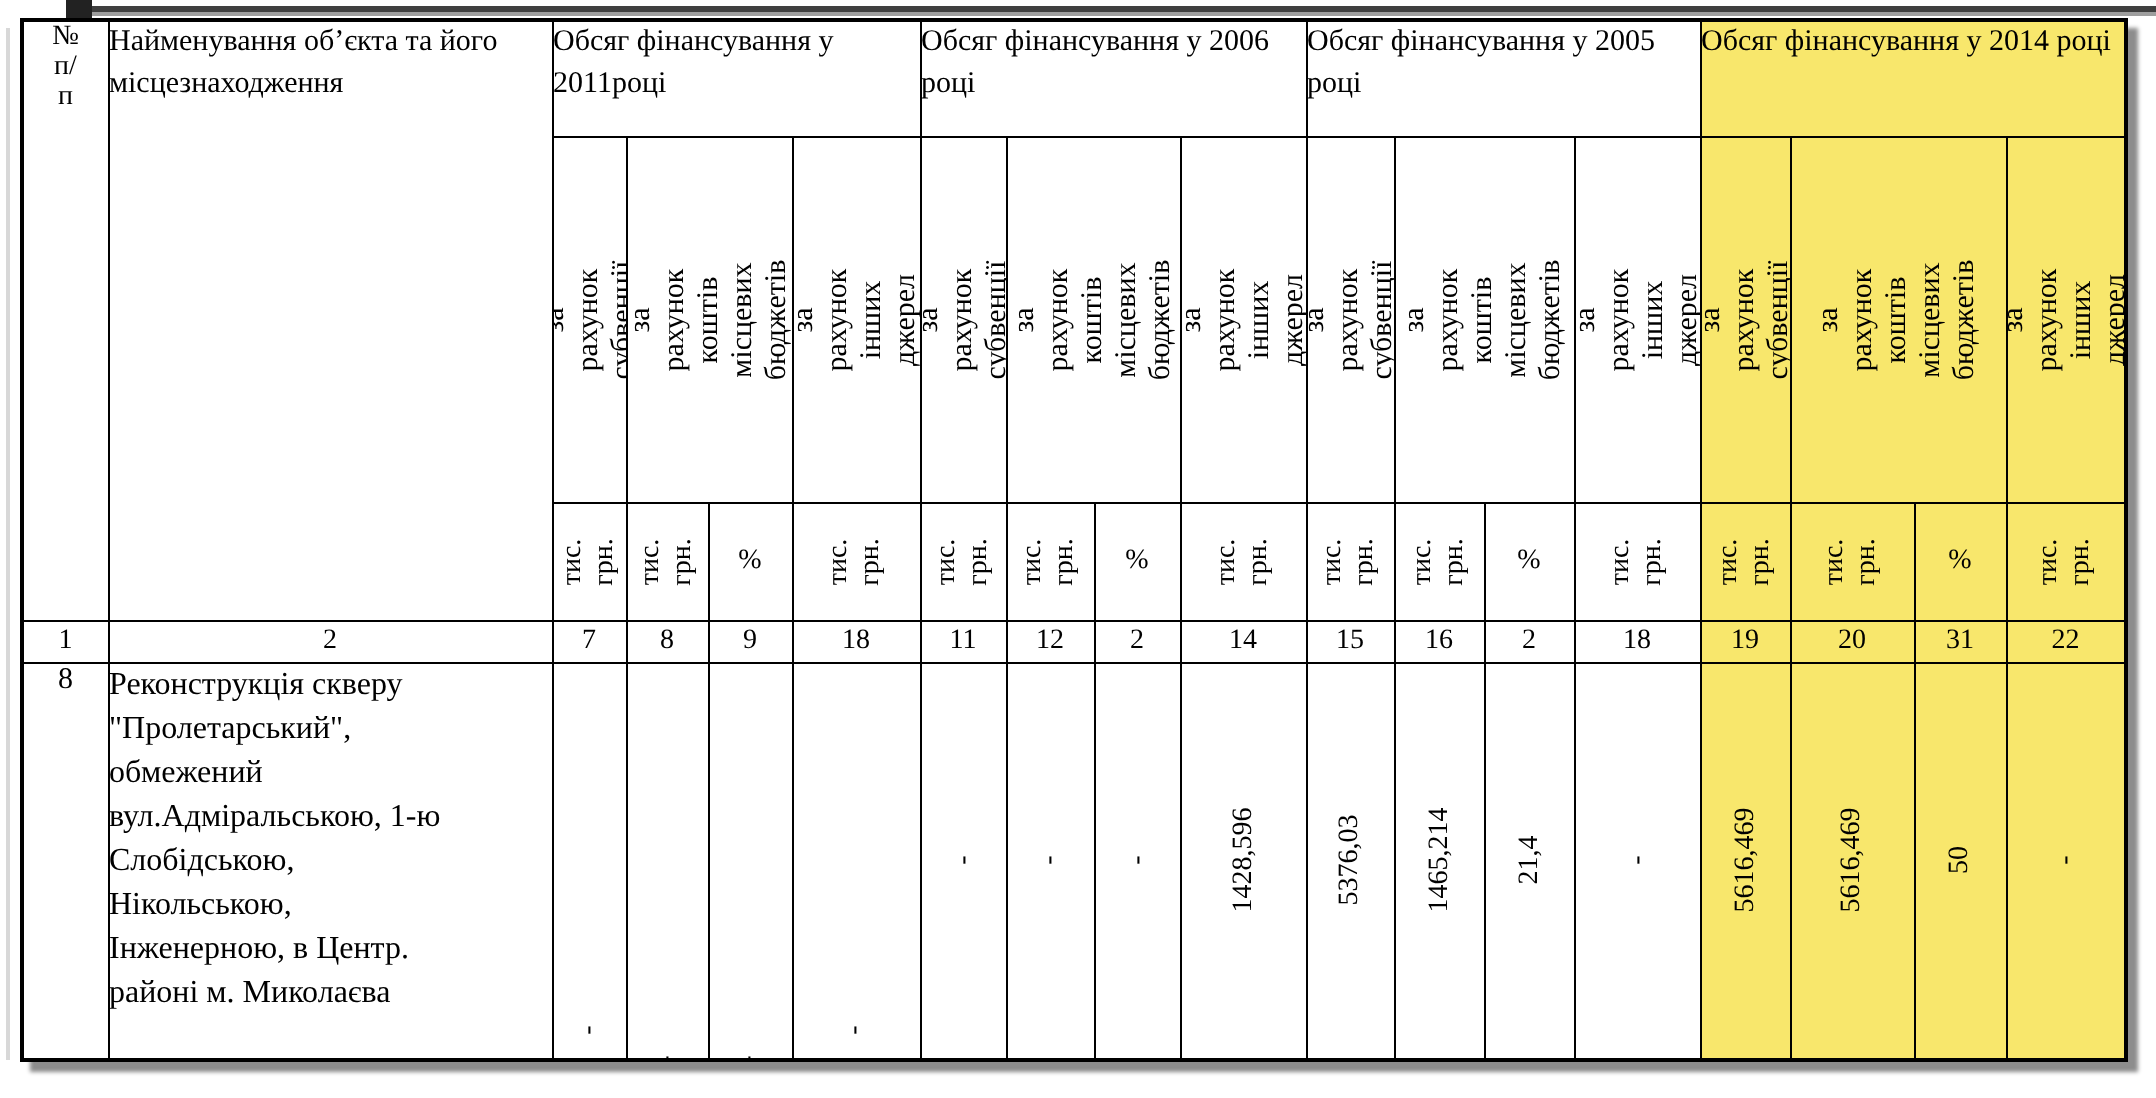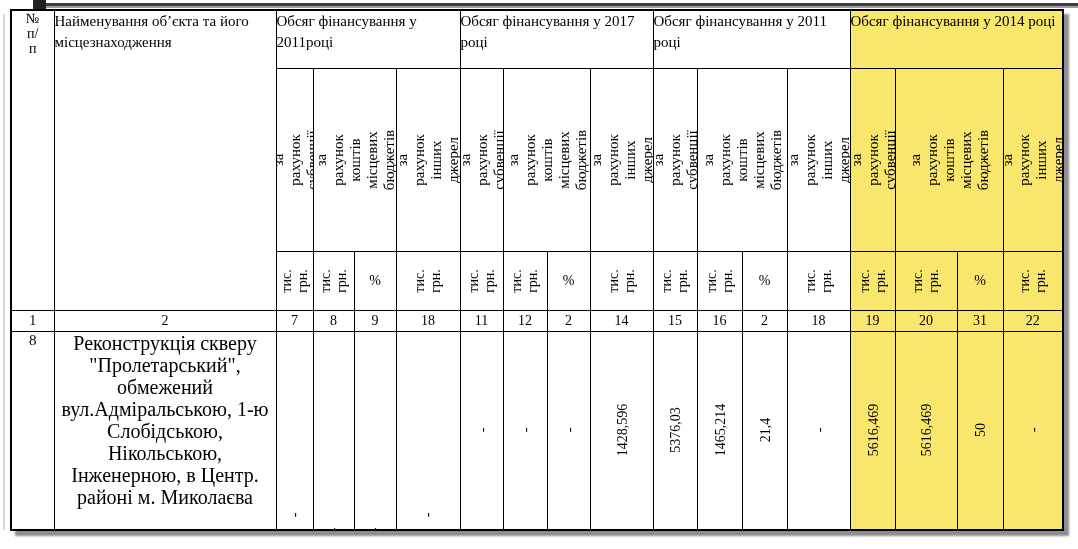--- a/index.html
+++ b/index.html
@@ -68,22 +68,22 @@
   .rot.u { font-size: 14px; line-height: 16px; }
   .rot.v { font-size: 14px; line-height: 15px; }
 
   .pcell { text-align: center; vertical-align: middle; font-size: 14px; }
 
   .cnum { text-align: center; vertical-align: middle; font-size: 14px; }
 
   
   .rnum { vertical-align: top; text-align: center; font-size: 15px; padding-top: 3px; }
   .rname {
-    vertical-align: top; text-align: center;
-    font-size: 20px; line-height: 22px;
+    vertical-align: top; text-align: left;
+    font-size: 16px; line-height: 22px;
     white-space: pre-line;
     padding: 4px 4px 0 7px;
   }
   .dash-b {
     position: absolute; left: 50%; bottom: 7px;
     transform: translateX(-50%) rotate(-90deg);
     font-size: 14px; line-height: 14px;
   }
   .dash-b.clip { bottom: -8px; }
 </style>
@@ -117,22 +117,22 @@
         <col style="width:46px">
         <col style="width:60px">
     </colgroup>
     <tbody>
       <tr class="r1">
         <th class="numh" rowspan="3">№
 п/
 п</th>
         <th class="nameh" rowspan="3">Найменування об’єкта та його місцезнаходження</th>
         <th class="yearh" colspan="4">Обсяг фінансування у 2011році</th>
-        <th class="yearh" colspan="4">Обсяг фінансування у 2017 році</th>
-        <th class="yearh" colspan="4">Обсяг  фінансування у 2011 році</th>
+        <th class="yearh" colspan="4">Обсяг фінансування у 2006 році</th>
+        <th class="yearh" colspan="4">Обсяг  фінансування у 2005 році</th>
         <th class="yearh hl" colspan="4">Обсяг фінансування у 2014 році</th>
       </tr>
 
       <tr class="r2">
         <td>
             <span class="rot">за рахунок субвенції</span>
           </td>
         <td colspan="2">
             <span class="rot">за рахунок коштів
 місцевих бюджетів</span>

